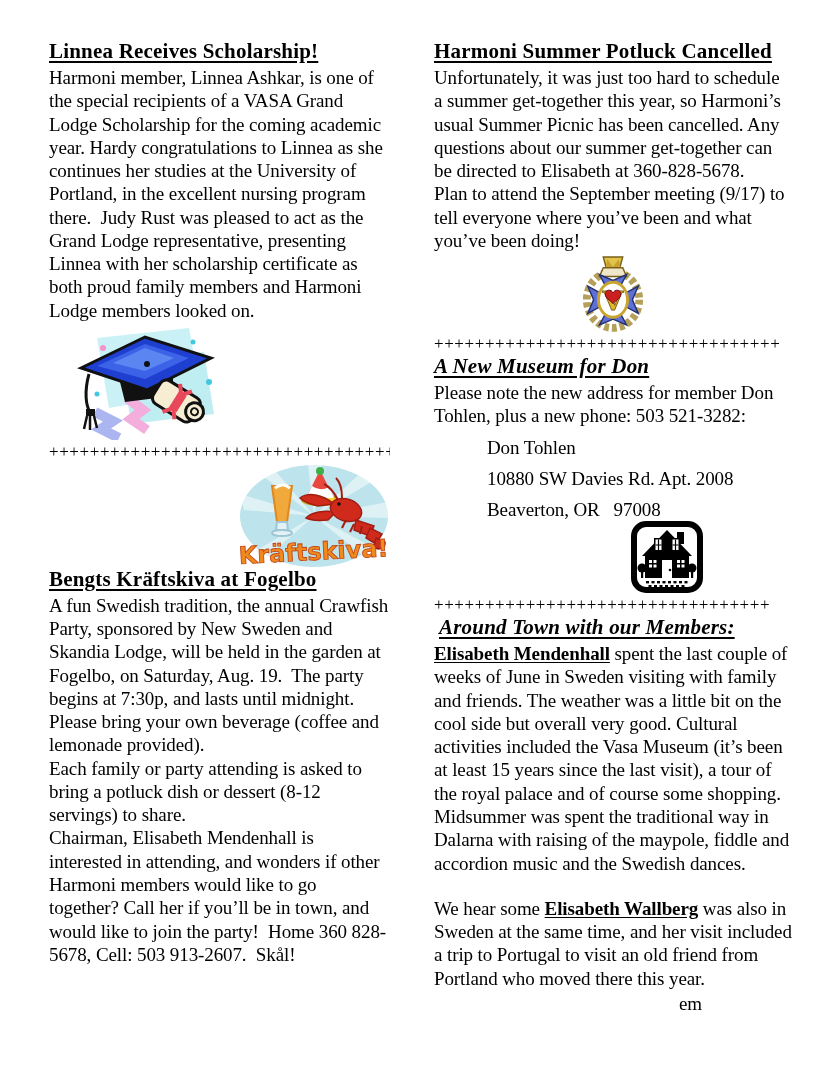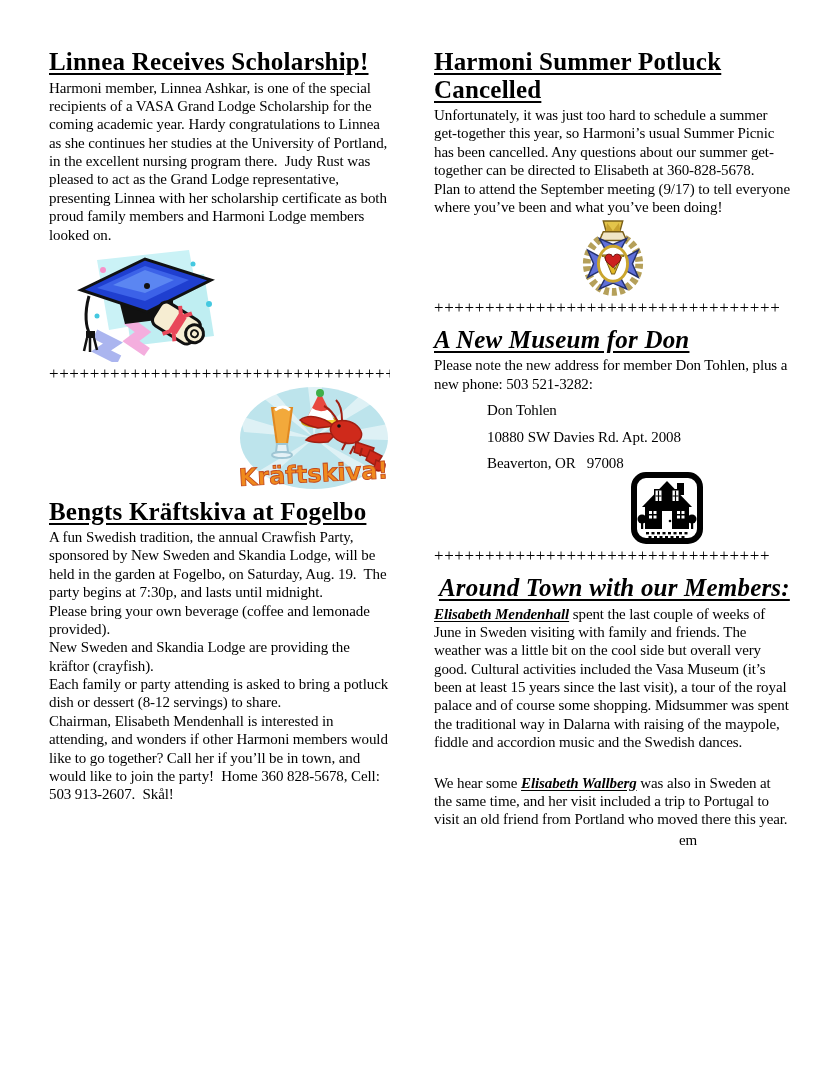--- a/index.html
+++ b/index.html
@@ -2,27 +2,27 @@
 <html><head>
 <meta charset="utf-8">
 <style>
   html,body{margin:0;padding:0;background:#ffffff;}
   body{width:823px;height:1065px;overflow:hidden;color:#000;
        font-family:"Liberation Serif", serif;}
   .page{display:flex;box-sizing:border-box;padding:40px 31px 0 49px;gap:44px;}
   .col{display:block;}
   .col-left{width:341px;flex:0 0 341px;}
   .col-right{width:358px;flex:0 0 358px;}
-  h2{font-size:25px;line-height:1.1;margin:8px 0 3px 0;font-weight:bold;
+  h2{font-size:21px;line-height:1.1;margin:0 0 3px 0;font-weight:bold;
      text-decoration:underline;text-underline-offset:3px;letter-spacing:.2px;}
   h2.ital{font-style:italic;}
-  p{margin:0;font-size:15px;line-height:1.225;letter-spacing:-0.1px;}
+  p{margin:0;font-size:19px;line-height:1.225;letter-spacing:-0.1px;}
   .divider{font-size:17px;line-height:1.1;white-space:nowrap;overflow:hidden;
            letter-spacing:.6px;margin:3px 0 1px 0;}
-  .name{font-weight:bold;font-style:italic;text-decoration:underline;text-underline-offset:2px;}
+  .name{font-weight:bold;text-decoration:underline;text-underline-offset:2px;}
   .addr p{padding-left:53px;margin-top:8px;}
   .sig{padding-left:245px;margin-top:2px;}
   .img-grad{margin:0 0 0 18px;}
   .img-kraft{display:block;margin:2px 0 0 auto;width:152px;}
   .img-vasa{display:block;margin:2px auto 0 auto;width:66px;}
   .img-house{display:block;margin:0 0 0 196px;width:74px;}
   .gap{height:22px;}
   .at-head{padding-left:5px;}
   svg{display:block;}
 </style>
@@ -110,21 +110,20 @@
           <circle cx="101" cy="40" r="1.8" fill="#111"></circle>
         </g>
         <text x="76" y="96" text-anchor="middle" font-family="DejaVu Sans, sans-serif" font-size="24" font-weight="bold" fill="#f08a1d" stroke="#c2491d" stroke-width="0.9" transform="rotate(-3 76 96)">Kräftskiva!</text>
       </svg>
     </div>
 
     <section>
       <h2>Bengts Kräftskiva at Fogelbo</h2>
       <p>A fun Swedish tradition, the annual Crawfish Party, sponsored by New Sweden and Skandia Lodge, will be held in the garden at Fogelbo, on Saturday, Aug. 19.&nbsp; The party begins at 7:30p, and lasts until midnight.</p>
       <p>Please bring your own beverage (coffee and lemonade provided).</p>
-      <p>New Sweden and Skandia Lodge are providing the kräftor (crayfish).</p>
       <p>Each family or party attending is asked to bring a potluck dish or dessert (8-12 servings) to share.</p>
       <p>Chairman, Elisabeth Mendenhall is interested in attending, and wonders if other Harmoni members would like to go together? Call her if you’ll be in town, and would like to join the party!&nbsp; Home 360 828-5678, Cell: 503 913-2607.&nbsp; Skål!</p>
     </section>
   </div>
 
   <div class="col col-right">
 
     <section>
       <h2>Harmoni Summer Potluck Cancelled</h2>
       <p>Unfortunately, it was just too hard to schedule a summer get-together this year, so Harmoni’s usual Summer Picnic has been cancelled. Any questions about our summer get-together can be directed to Elisabeth at 360-828-5678.</p>

